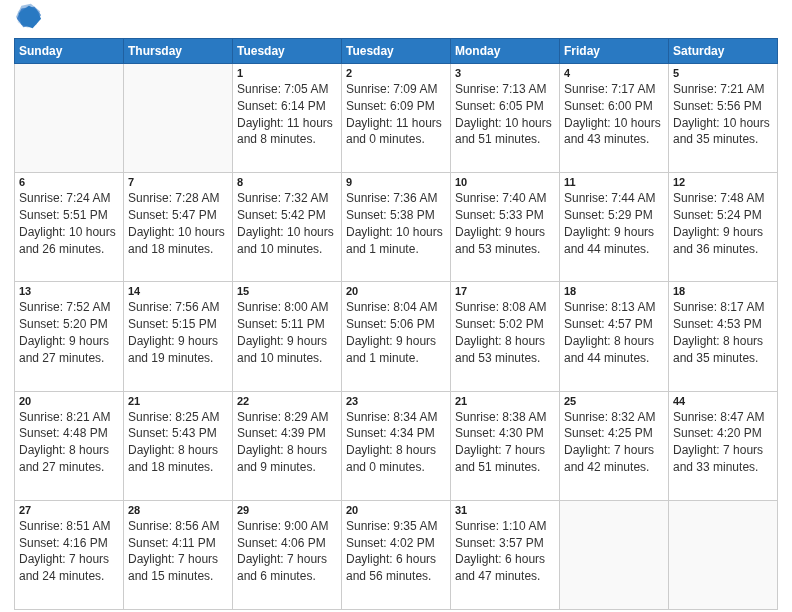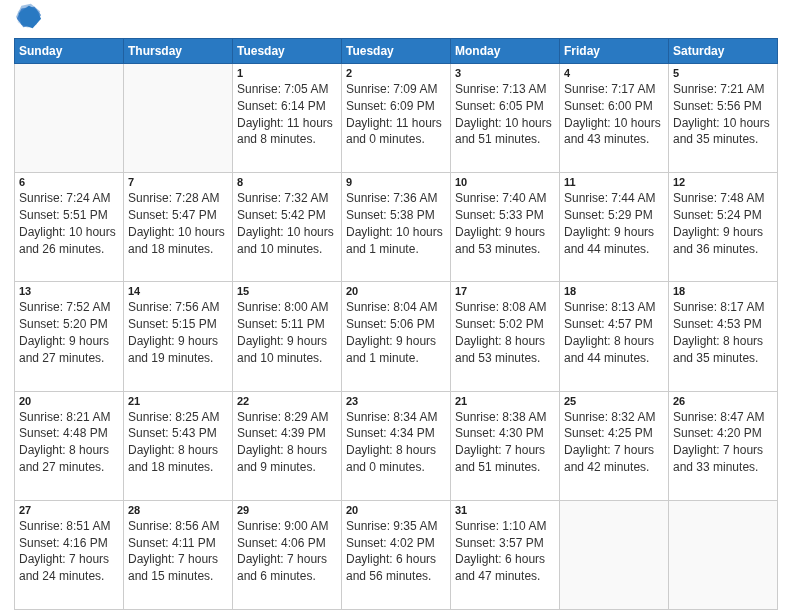--- a/index.html
+++ b/index.html
@@ -275,21 +275,21 @@
 Sunset: 4:30 PM
 Daylight: 7 hours and 51 minutes.</div>
           </td>
           <td>
             <span class="day-num">25</span>
             <div class="day-info">Sunrise: 8:32 AM
 Sunset: 4:25 PM
 Daylight: 7 hours and 42 minutes.</div>
           </td>
           <td>
-            <span class="day-num">26</span>
+            <span class="day-num">44</span>
             <div class="day-info">Sunrise: 8:47 AM
 Sunset: 4:20 PM
 Daylight: 7 hours and 33 minutes.</div>
           </td>
         </tr>
         <tr>
           <td>
             <span class="day-num">27</span>
             <div class="day-info">Sunrise: 8:51 AM
 Sunset: 4:16 PM

